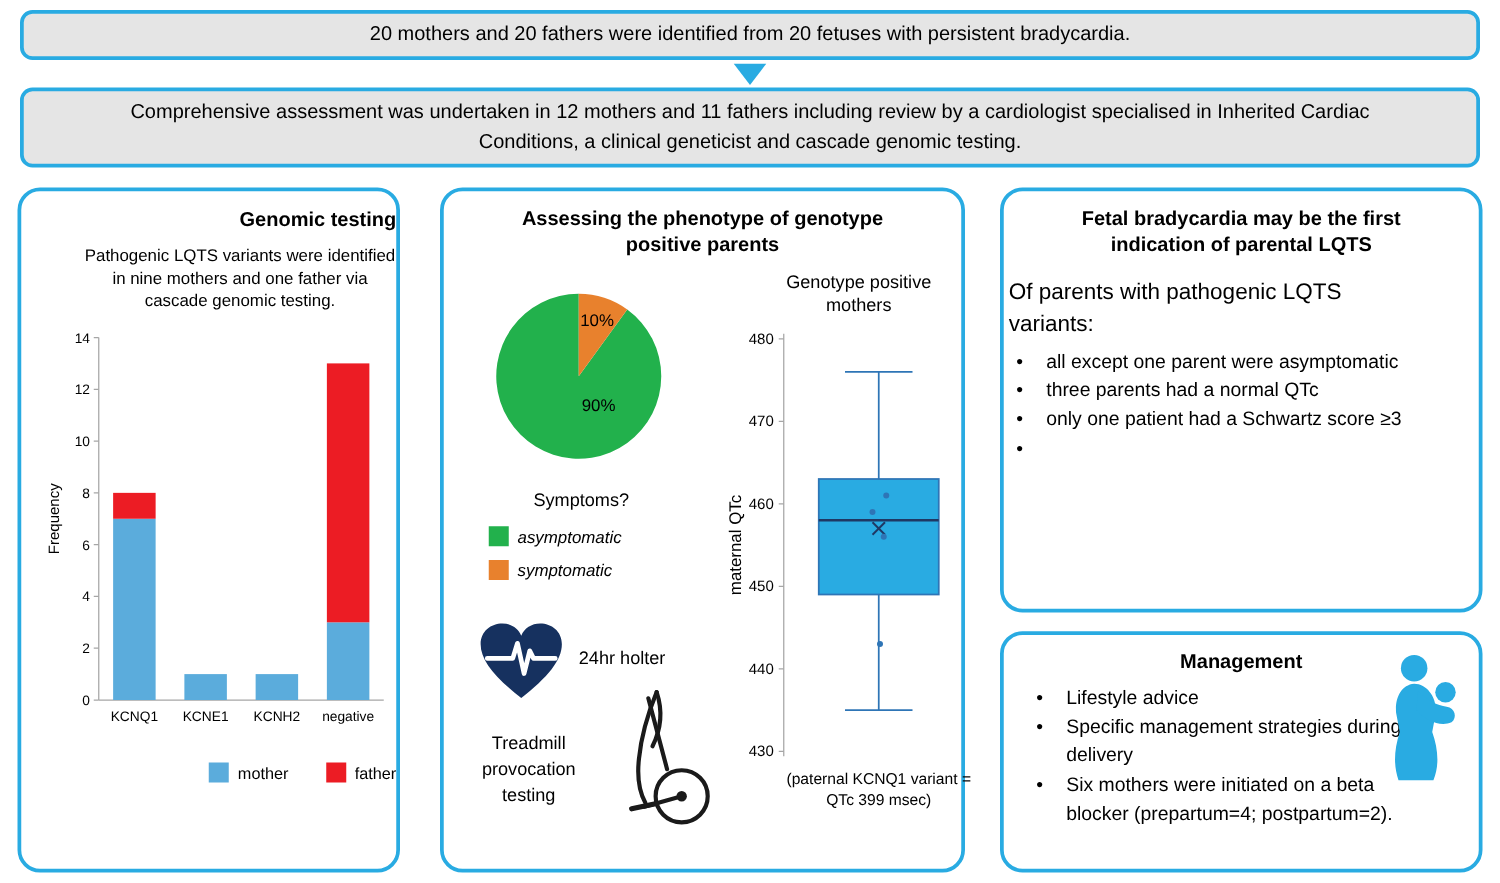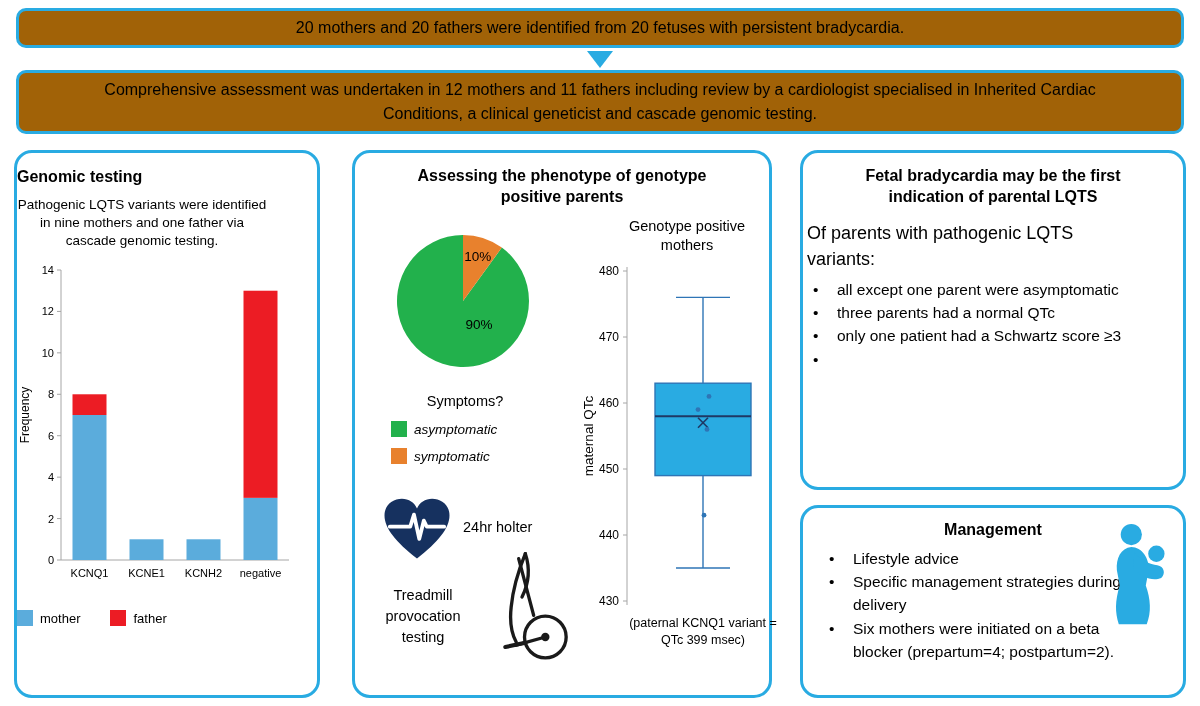--- a/index.html
+++ b/index.html
@@ -2,34 +2,34 @@
 <html><head>
 <meta charset="utf-8">
 <style>
   * { box-sizing: border-box; margin: 0; padding: 0; }
   html, body { background: #fff; }
   body { font-family: "Liberation Sans", sans-serif; color: #000; }
   #page { position: relative; width: 1200px; height: 706px; background: #fff; overflow: hidden; }
 
   .banner { position: absolute; border: 3px solid #29ABE2; border-radius: 10px;
             display: flex; align-items: center; justify-content: center;
-            text-align: center; font-size: 16px; background: #a16207; }
+            text-align: center; font-size: 16px; background: #e5e5e5; }
   #banner-top { left: 16px; top: 8px; width: 1168px; height: 40px; }
   #banner-assessment { left: 16px; top: 70px; width: 1168px; height: 64px; padding: 0 64px; line-height: 1.5; }
 
   #flow-arrow { position: absolute; left: 587px; top: 51px; width: 0; height: 0;
                 border-left: 13px solid transparent; border-right: 13px solid transparent;
                 border-top: 17px solid #29ABE2; }
 
   .panel { position: absolute; border: 3px solid #29ABE2; border-radius: 18px; background: #fff; }
   .panel-title { font-size: 16px; font-weight: bold; text-align: center; line-height: 1.3; }
   .abs { position: absolute; }
 
   #panel-genomic { left: 14px; top: 150px; width: 306px; height: 548px;
-                   display: flex; flex-direction: column; align-items: flex-start; }
+                   display: flex; flex-direction: column; align-items: flex-end; }
   #panel-genomic .panel-title { margin-top: 14px; }
   #genomic-desc { width: 250px; margin-top: 8px; font-size: 13.5px; line-height: 1.35; text-align: center; }
   #bar-chart { margin-top: 8px; }
   #genomic-legend { display: flex; gap: 30px; margin-top: 20px; font-size: 13px; align-items: center; }
   .legend-item { display: flex; align-items: center; gap: 7px; }
   .swatch { width: 16px; height: 16px; display: inline-block; flex: none; }
 
   #panel-phenotype { left: 352px; top: 150px; width: 420px; height: 548px; }
   #panel-phenotype .panel-title { width: 330px; margin: 13px auto 0; }
   #symptoms-label { left: 30px; top: 240px; width: 160px; text-align: center; font-size: 14.5px; }

